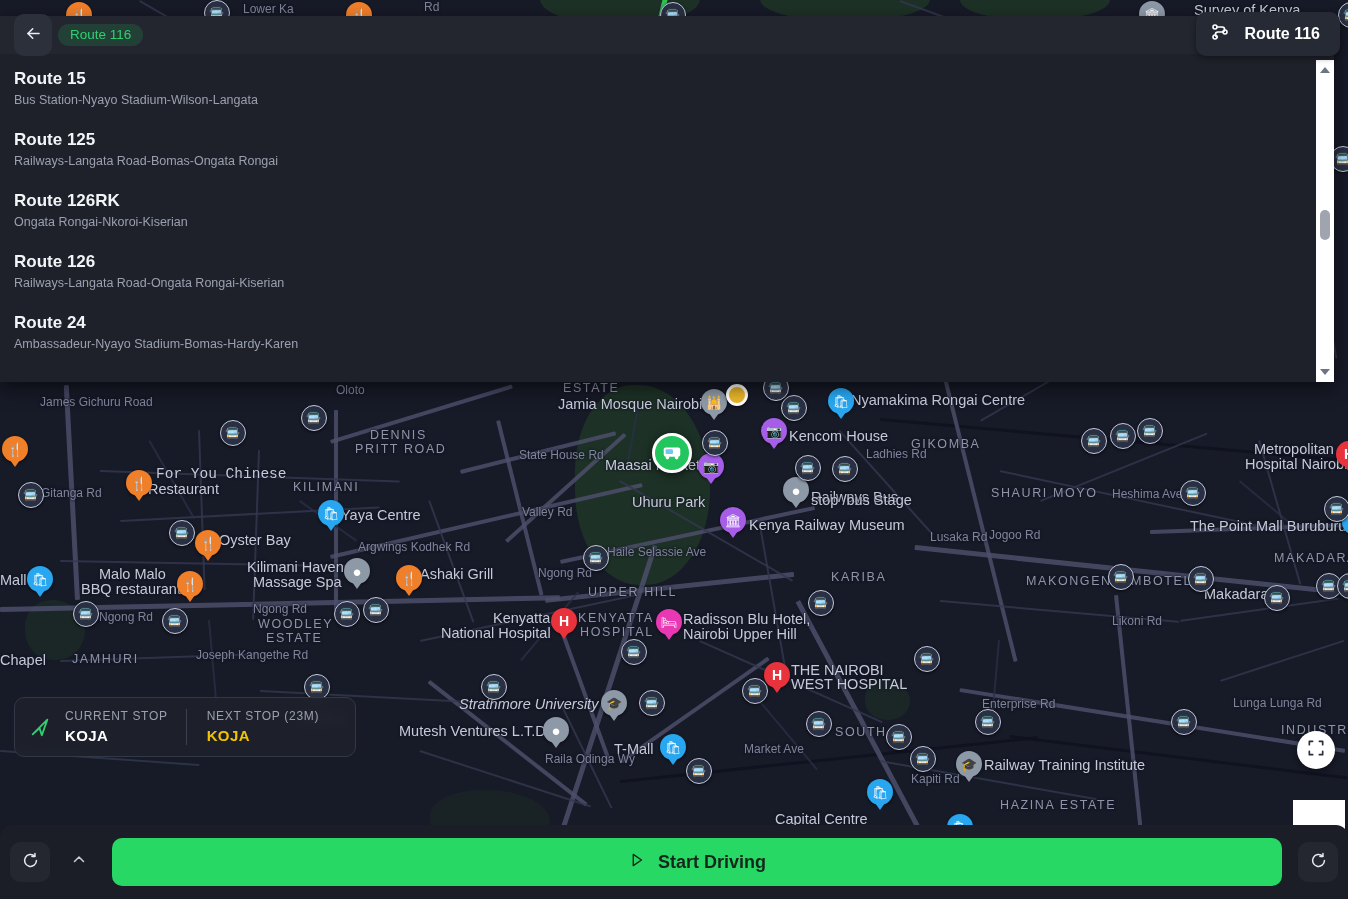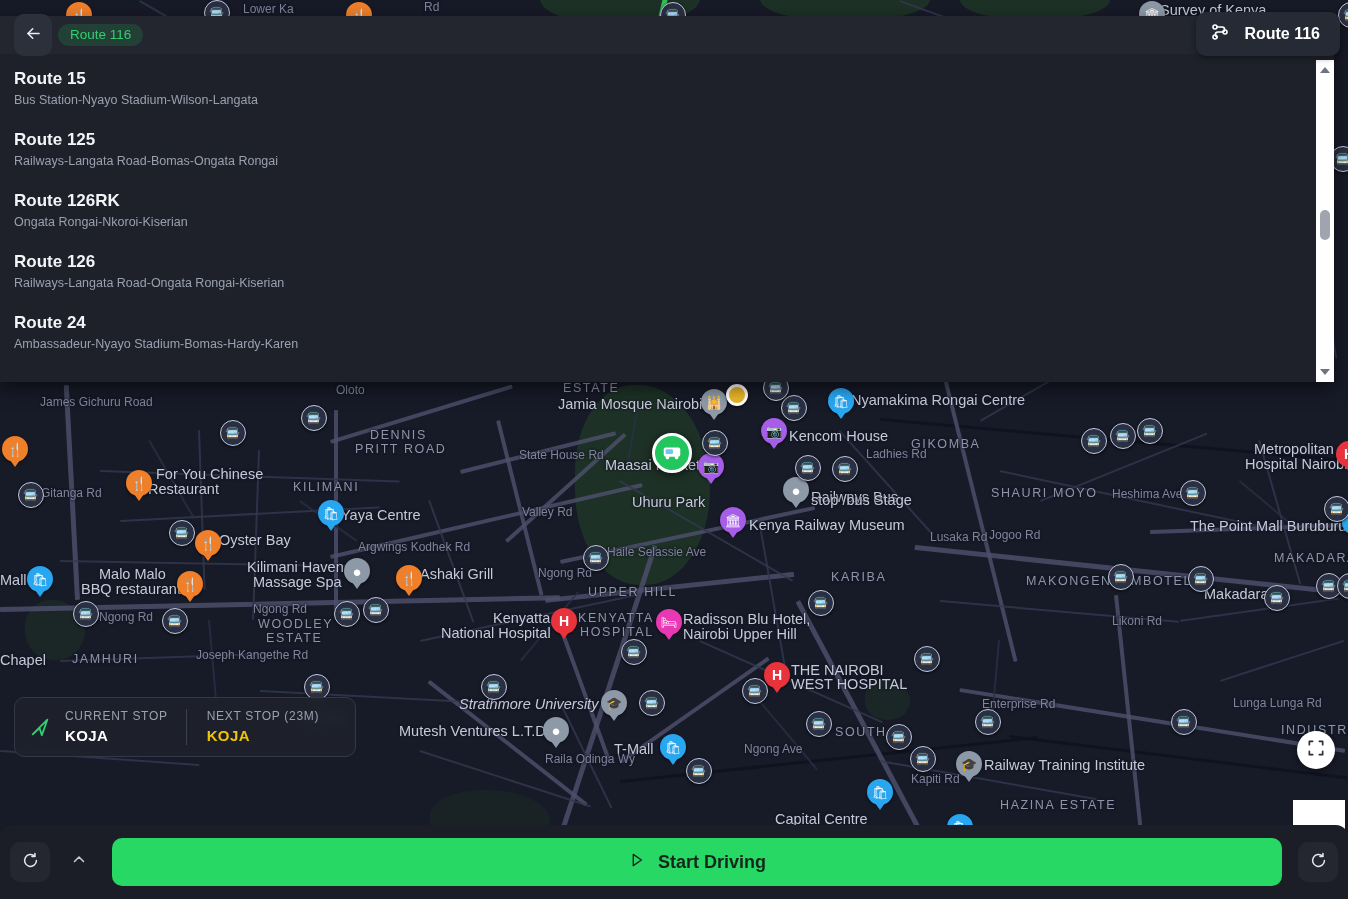--- a/index.html
+++ b/index.html
@@ -312,33 +312,33 @@
       <div class="road tiny" style="left:1000px;top:640px;width:80px;height:1.5px;transform:rotate(95deg);"></div>
       <div class="road tiny" style="left:760px;top:700px;width:90px;height:1.5px;transform:rotate(50deg);"></div>
       <div class="road tiny" style="left:1240px;top:480px;width:70px;height:1.5px;transform:rotate(40deg);"></div>
       <div class="road tiny" style="left:210px;top:620px;width:80px;height:1.5px;transform:rotate(85deg);"></div>
       <div class="road tiny" style="left:640px;top:400px;width:70px;height:1.5px;transform:rotate(100deg);"></div>
 
       <div style="position:absolute;left:660px;top:-10px;width:5px;height:40px;background:#2fbf55;transform:rotate(14deg);"></div>
     </div>
 
     <div id="map-labels">
-        <div class="maplabel place" style="left: 1160px; top: 2px;">Survey of Kenya</div>
+        <div class="maplabel place" style="left: 1194px; top: 2px;">Survey of Kenya</div>
         <div class="maplabel area" style="left: 563px; top: 381px;">ESTATE</div>
         <div class="maplabel place" style="left: 558px; top: 396px;">Jamia Mosque Nairobi</div>
         <div class="maplabel place" style="left: 851px; top: 392px;">Nyamakima Rongai Centre</div>
         <div class="maplabel place" style="left: 789px; top: 428px;">Kencom House</div>
         <div class="maplabel area" style="left: 911px; top: 437px;">GIKOMBA</div>
         <div class="maplabel place" style="left: 1254px; top: 441px;">Metropolitan</div>
         <div class="maplabel place" style="left: 1245px; top: 456px;">Hospital Nairobi</div>
         <div class="maplabel area" style="left: 370px; top: 428px;">DENNIS</div>
         <div class="maplabel area" style="left: 355px; top: 442px;">PRITT ROAD</div>
         <div class="maplabel place" style="left: 605px; top: 457px;">Maasai Market</div>
         <div class="maplabel street" style="left: 866px; top: 447px;">Ladhies Rd</div>
-        <div class="maplabel place" style="left: 156px; top: 466px;">For You Chinese</div>
+        <div class="maplabel place" style="left: 156px; top: 466px; font-family: Liberation Mono, monospace;">For You Chinese</div>
         <div class="maplabel place" style="left: 148px; top: 481px;">Restaurant</div>
         <div class="maplabel area" style="left: 293px; top: 480px;">KILIMANI</div>
         <div class="maplabel area" style="left: 991px; top: 486px;">SHAURI MOYO</div>
         <div class="maplabel street" style="left: 519px; top: 448px;">State House Rd</div>
         <div class="maplabel street" style="left: 1112px; top: 487px;">Heshima Ave</div>
         <div class="maplabel street" style="left: 41px; top: 486px;">Gitanga Rd</div>
         <div class="maplabel place" style="left: 811px; top: 489px;">Railways Bus</div>
         <div class="maplabel place" style="left: 811px; top: 492px;">stop /bus Stage</div>
         <div class="maplabel place" style="left: 632px; top: 494px;">Uhuru Park</div>
         <div class="maplabel place" style="left: 341px; top: 507px;">Yaya Centre</div>
@@ -381,21 +381,21 @@
         <div class="maplabel place" style="left: 791px; top: 676px;">WEST HOSPITAL</div>
         <div class="maplabel street" style="left: 1233px; top: 696px;">Lunga Lunga Rd</div>
         <div class="maplabel street" style="left: 982px; top: 697px;">Enterprise Rd</div>
         <div class="maplabel area" style="left: 1281px; top: 723px;">INDUSTRIAL</div>
         <div class="maplabel place" style="left: 459px; top: 696px; font-style: italic;">Strathmore University</div>
         <div class="maplabel place" style="left: 399px; top: 723px;">Mutesh Ventures L.T.D</div>
         <div class="maplabel area" style="left: 835px; top: 725px;">SOUTH B</div>
         <div class="maplabel area" style="left: 300px; top: 712px;">IBERA</div>
         <div class="maplabel place" style="left: 614px; top: 741px; text-align: center;">T-Mall</div>
         <div class="maplabel place" style="left: 984px; top: 757px;">Railway Training Institute</div>
-        <div class="maplabel street" style="left: 744px; top: 742px;">Ngong Ave</div>
+        <div class="maplabel street" style="left: 744px; top: 742px;">Market Ave</div>
         <div class="maplabel street" style="left: 545px; top: 752px;">Raila Odinga Wy</div>
         <div class="maplabel place" style="left: 775px; top: 783px; margin-top: 28px;">Capital Centre</div>
         <div class="maplabel street" style="left: 911px; top: 772px;">Kapiti Rd</div>
         <div class="maplabel area" style="left: 1000px; top: 798px;">HAZINA ESTATE</div>
         <div class="maplabel street" style="left: 40px; top: 395px;">James Gichuru Road</div>
         <div class="maplabel street" style="left: 336px; top: 383px;">Oloto</div>
         <div class="maplabel street" style="left: 243px; top: 2px; text-align: right;">Lower Ka</div>
         <div class="maplabel street" style="left: 424px; top: 0px;">Rd</div>
       </div>
 

